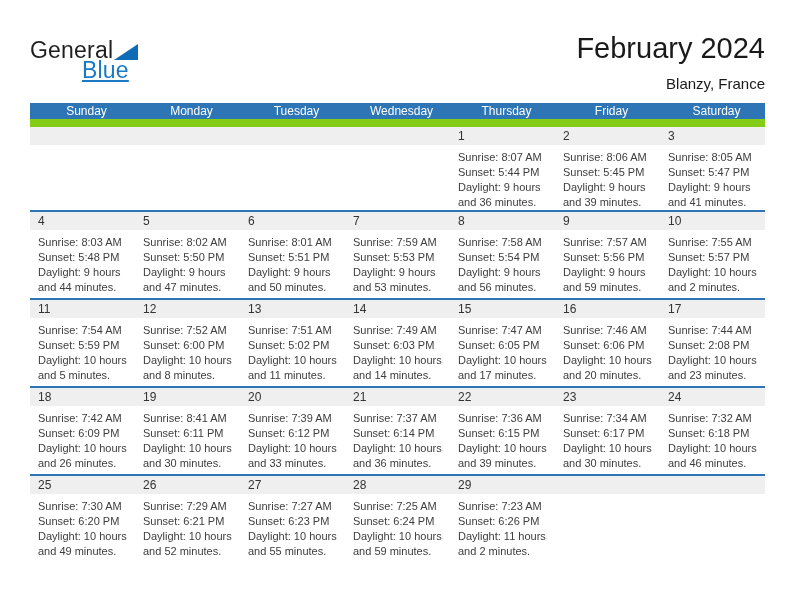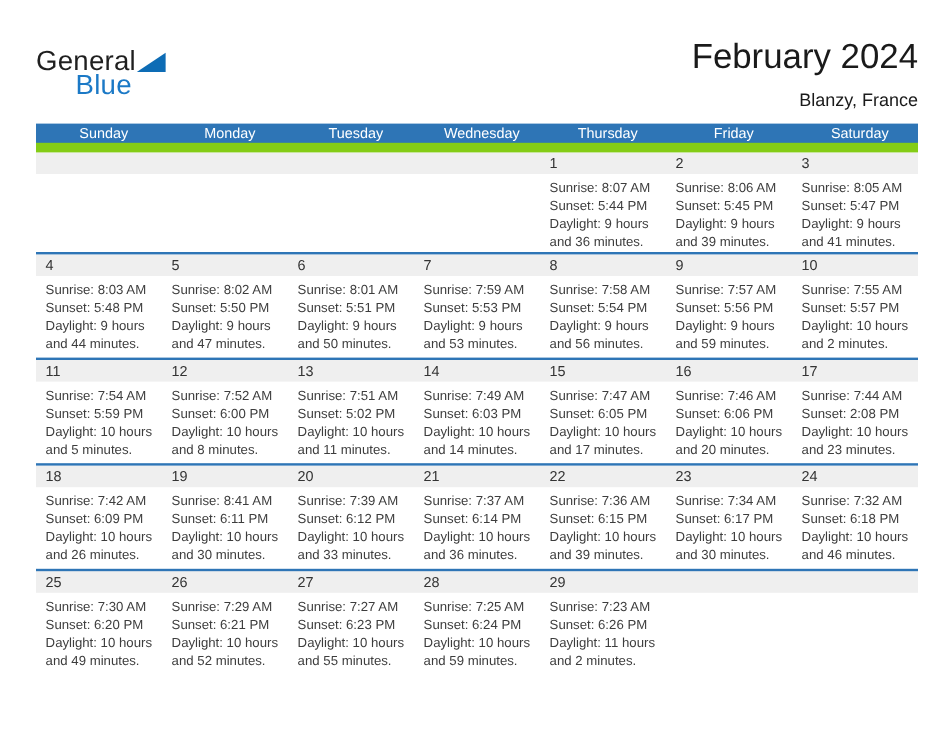--- a/index.html
+++ b/index.html
@@ -22,21 +22,21 @@
   
   .logo { position:absolute; left:30px; top:37px; }
   .logo-row { display:flex; align-items:flex-end; }
   .logo-general { font-size:23px; color:#1f1f1f; letter-spacing:0.2px; }
   .logo-triangle {
     width:0; height:0;
     border-bottom:16px solid var(--tri-blue);
     border-left:24px solid transparent;
     margin:0 0 4px 1px;
   }
-  .logo-blue { font-size:23px; color:var(--logo-blue); margin:-7px 0 0 33px; letter-spacing:0.2px; }
+  .logo-blue { font-size:23px; color:var(--logo-blue); margin:-7px 0 0 52px; letter-spacing:0.2px;text-decoration:underline; }
 
   
   .title { position:absolute; right:27px; top:32px; font-size:29px; color:var(--ink); }
   .subtitle { position:absolute; right:27px; top:75px; font-size:15px; color:var(--ink);text-align:center; }
 
   
   table.calendar {
     position:absolute; left:30px; top:103px; width:735px;
     border-collapse:collapse; table-layout:fixed;
   }

